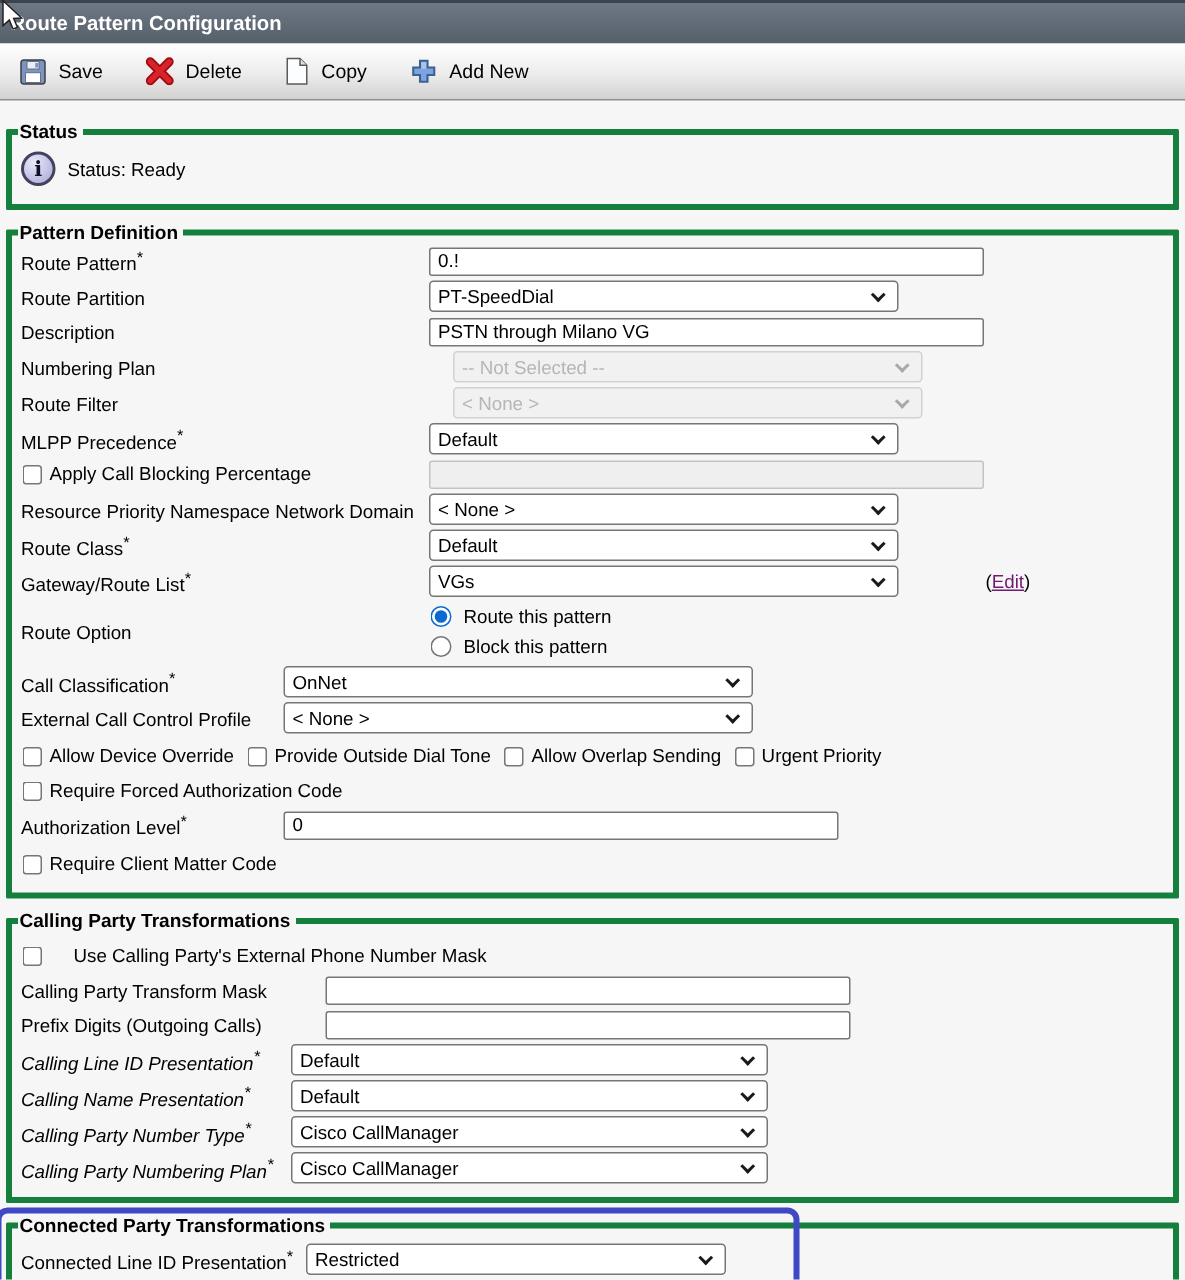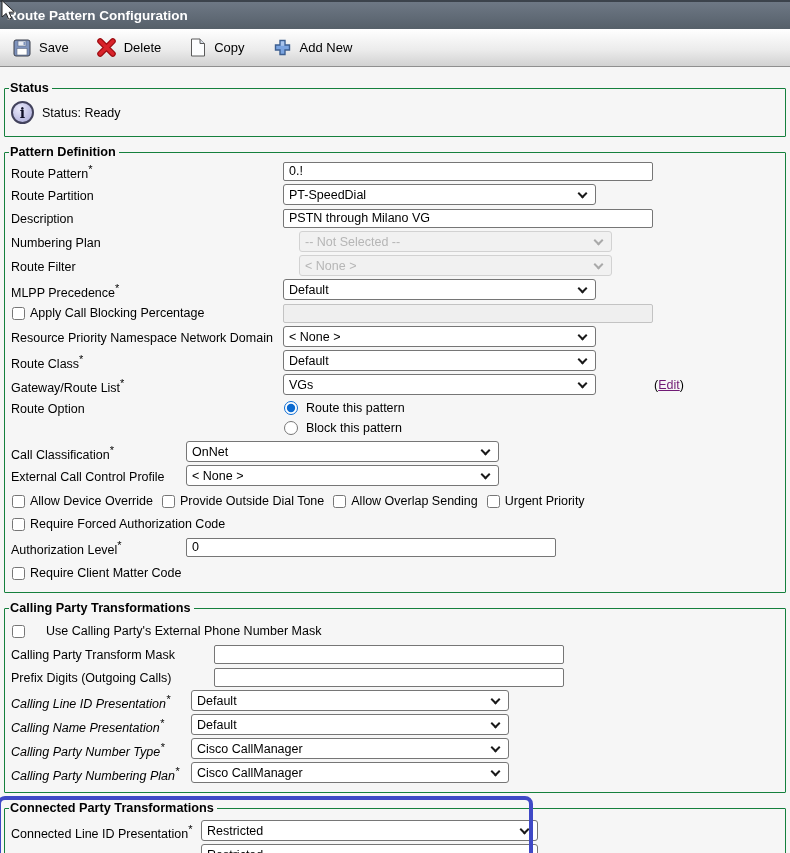--- a/index.html
+++ b/index.html
@@ -26,21 +26,21 @@
     height:38px;
     background:linear-gradient(180deg,#ffffff 0%, #ececec 55%, #d2d2d2 100%);
     border-bottom:1px solid #8f8f8f;
     display:flex; align-items:center; gap:28px; padding-left:13px;
     font-size:13px;
   }
   .tool { display:flex; align-items:center; gap:8px; cursor:pointer; }
   .tool svg { display:block; }
   
   fieldset {
-    border:1px solid #15803d; border-radius:1px;
+    border:4px solid #15803d; border-radius:1px;
     margin:8px 4px 0 4px; padding:2px 6px 6px 6px;
     position:relative;
   }
   fieldset.first { margin-top:14px; }
   legend { font-weight:bold; font-size:12.7px; padding:0 3px 0 1px; margin-left:-2px; }
   .row { display:flex; align-items:center; margin:0 0 3px 0; min-height:20px; }
   .row.top { align-items:flex-start; }
   .lbl { flex:none; padding-top:2px; }
   .lbl sup { font-size:11px; }
   .w-pd  { width:272px; }
@@ -65,21 +65,21 @@
   select:disabled { background:#efefef; color:#9b9b9b; border-color:#c3c3c3;margin-left:16px; }
   .chev {
     position:absolute; right:10px; top:6px; width:7px; height:7px;
     border-right:2px solid #1a1a1a; border-bottom:2px solid #1a1a1a;
     transform:rotate(45deg); pointer-events:none;
   }
   .chev.dis { border-color:#a9a9a9; }
   .s-pd  { width:313px; }
   .s-cc  { width:313px; }
   .s-cpt { width:318px; }
-  .s-con { width:337px; }
+  .s-con { width:280px; }
   .s-ne  { width:178px; }
   input[type=checkbox] { width:13px; height:13px; margin:0 5px 0 1px; accent-color:#2b5fb0; }
   input[type=radio]    { width:14px; height:14px; margin:0 8px 0 1px; accent-color:#0b6ad0; }
   .cb-group { display:flex; align-items:center; }
   .cb-group .cbl { margin-right:8px; }
   .radio-col { display:flex; flex-direction:column; gap:6px; padding-top:1px; }
   .radio-line { display:flex; align-items:center; }
   .editlink { margin-left:58px; }
   .editlink a { color:#701a75; text-decoration:underline; cursor:pointer; }
   
@@ -202,21 +202,21 @@
     <span class="lbl w-pd"><span>Route Class</span><sup>*</sup></span>
     <span class="selwrap"><select class="s-pd"><option selected="">Default</option></select><span class="chev"></span></span>
   </div>
 
   <div class="row">
     <span class="lbl w-pd"><span>Gateway/Route List</span><sup>*</sup></span>
     <span class="selwrap"><select class="s-pd"><option selected="">VGs</option></select><span class="chev"></span></span>
     <span class="editlink"><span>(</span><a>Edit</a><span>)</span></span>
   </div>
 
-  <div class="row top" style="margin-top:5px;">
+  <div class="row top" style="margin-top:5px;align-items:center;">
     <span class="lbl w-pd">Route Option</span>
     <div class="radio-col">
       <label class="radio-line">
         <input type="radio" name="route-option" checked="" style="">
         <span>Route this pattern</span>
       </label>
       <label class="radio-line">
         <input type="radio" name="route-option" style="">
         <span style="margin-right:6px;">Block this pattern</span>
       </label>

